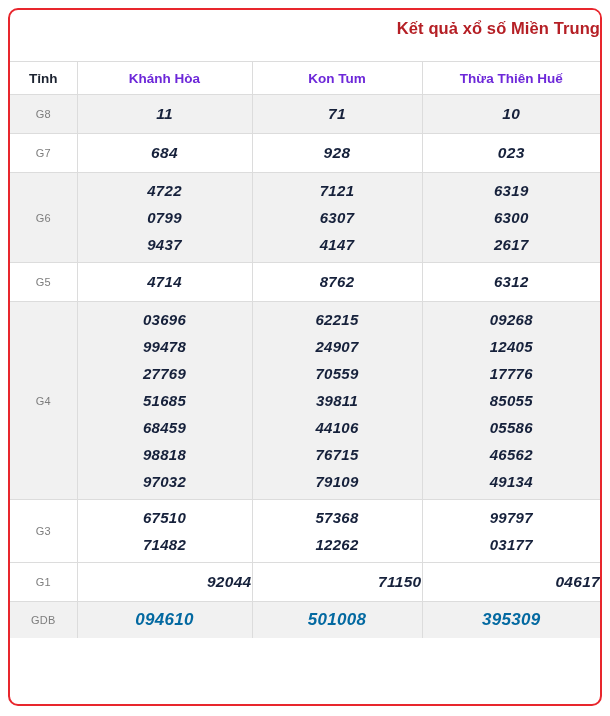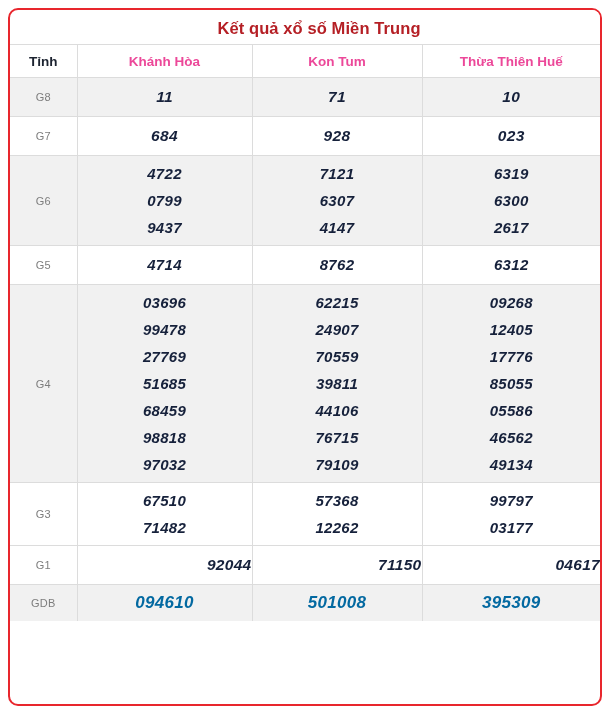--- a/index.html
+++ b/index.html
@@ -22,21 +22,21 @@
     top: 8px;
     width: 594px;
     height: 698px;
     border: 2px solid #e8262d;
     border-radius: 10px;
     background: #ffffff;
     overflow: hidden;
   }
   .card-header {
     padding-top: 7px;
-    text-align: center;
+    text-align: right;
     background: #ffffff;
     margin-left: 28px;
   }
   .card-title {
     color: #b51f25;
     font-size: 16.5px;
     font-weight: bold;
     letter-spacing: 0.1px;
     line-height: 22px;
   }
@@ -47,21 +47,21 @@
     color: #f0574a;
     white-space: nowrap;
   }
   .card-breadcrumb .crumb { color: #f0574a; text-decoration: none; }
   .card-breadcrumb .sep { color: #8fa5c8; padding: 0 2px; }
 
   table.lottery {
     width: 100%;
     border-collapse: collapse;
     table-layout: fixed;
-    margin-top: 5px;
+    margin-top: 22px;
   }
   table.lottery col.c-prov  { width: 67px; }
   table.lottery col.c-kh    { width: 175px; }
   table.lottery col.c-kt    { width: 170px; }
   table.lottery col.c-tth   { width: 178px; }
 
   table.lottery th,
   table.lottery td {
     border-top: 1px solid #dcdcdc;
     border-right: 1px solid #dcdcdc;
@@ -72,21 +72,21 @@
   table.lottery td:last-child { border-right: none; }
 
   table.lottery thead th {
     border-top: 1px solid #dcdcdc;
     height: 33px;
     font-size: 13.5px;
     font-weight: bold;
     background: #ffffff;
   }
   th.prov-head { color: #1c2330; font-weight: bold; font-size: 13px; }
-  th.region-head { color: #ec4899; font-weight: bold; font-size: 13.5px; }
+  th.region-head { color: #6d28d9; font-weight: bold; font-size: 13.5px; }
 
   tbody tr.shade > td { background: #f1f1f1; }
   tbody tr.plain > td { background: #ffffff; }
 
   td.g-label {
     color: #7d7d7d;
     font-size: 11px;
     font-weight: normal;
     letter-spacing: 0.2px;
   }

